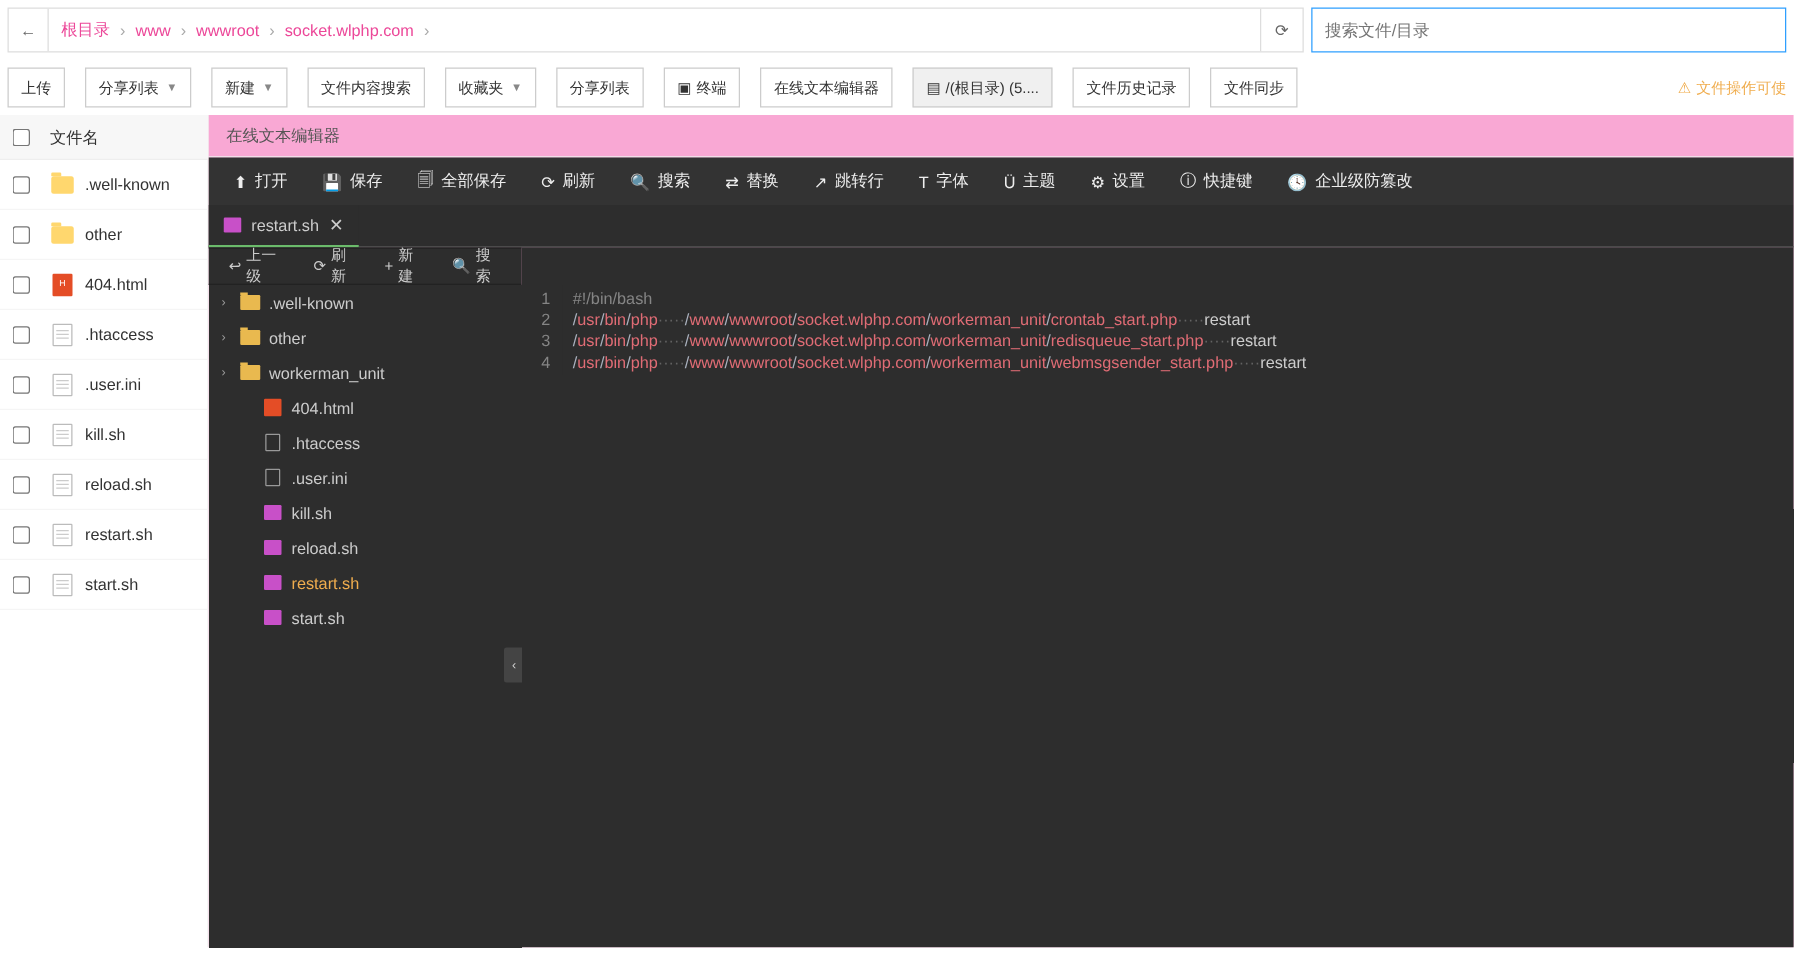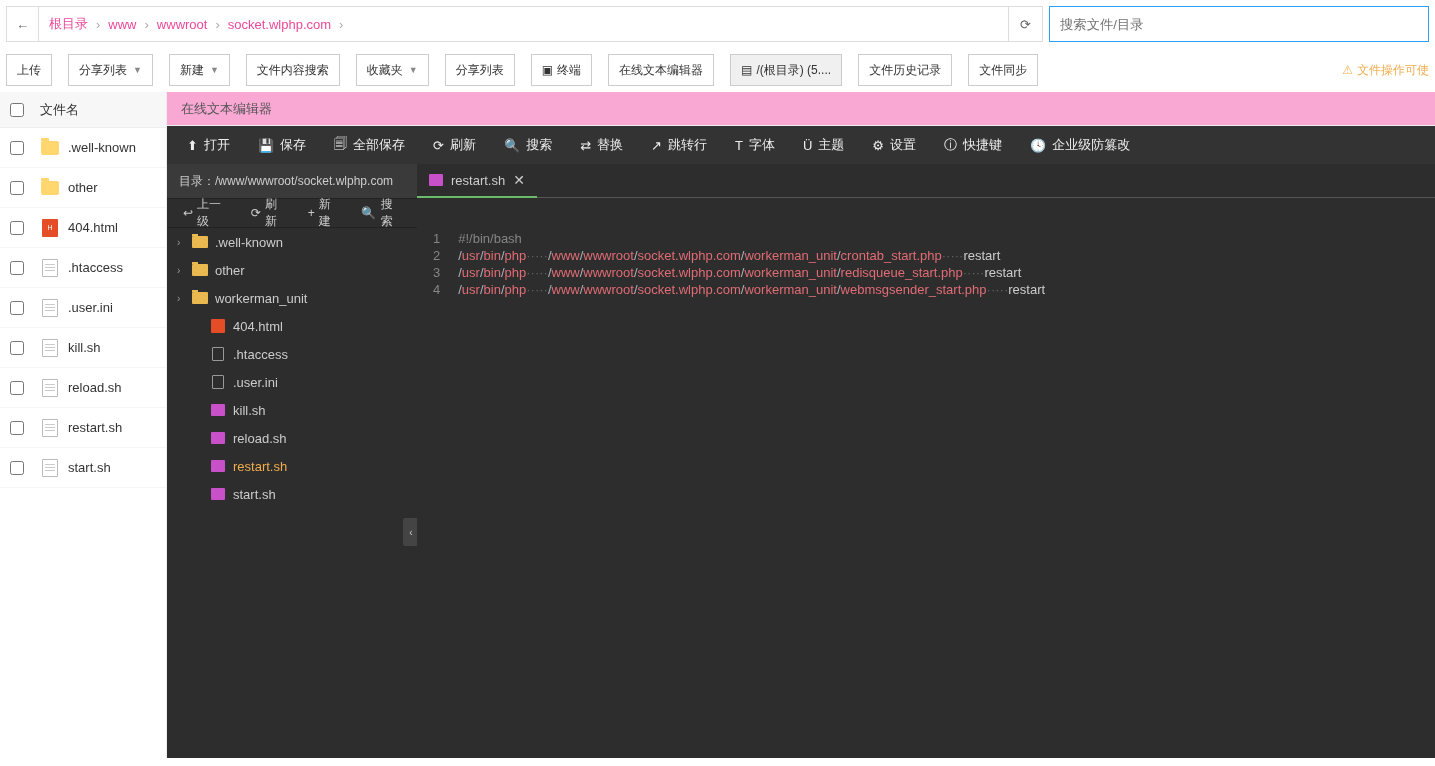--- a/index.html
+++ b/index.html
@@ -248,21 +248,20 @@
       <div class="ed-tbtn">
           <span>ⓘ</span>
           <span>快捷键</span>
         </div>
       <div class="ed-tbtn">
           <span>🕓</span>
           <span>企业级防篡改</span>
         </div>
     </div>
     <div style="display:flex;">
-      <div class="ed-path" style="width:250px;">目录：/www/wwwroot/socket.wlphp.com</div>
       <div class="tabs" style="flex:1;">
         <div class="tab">
           <div class="ticon-sh"></div>
           <span>restart.sh</span>
           <span class="close">✕</span>
         </div>
       </div>
     </div>
     <div style="display:flex;">
       <div class="ed-subbar" style="width:250px;">

